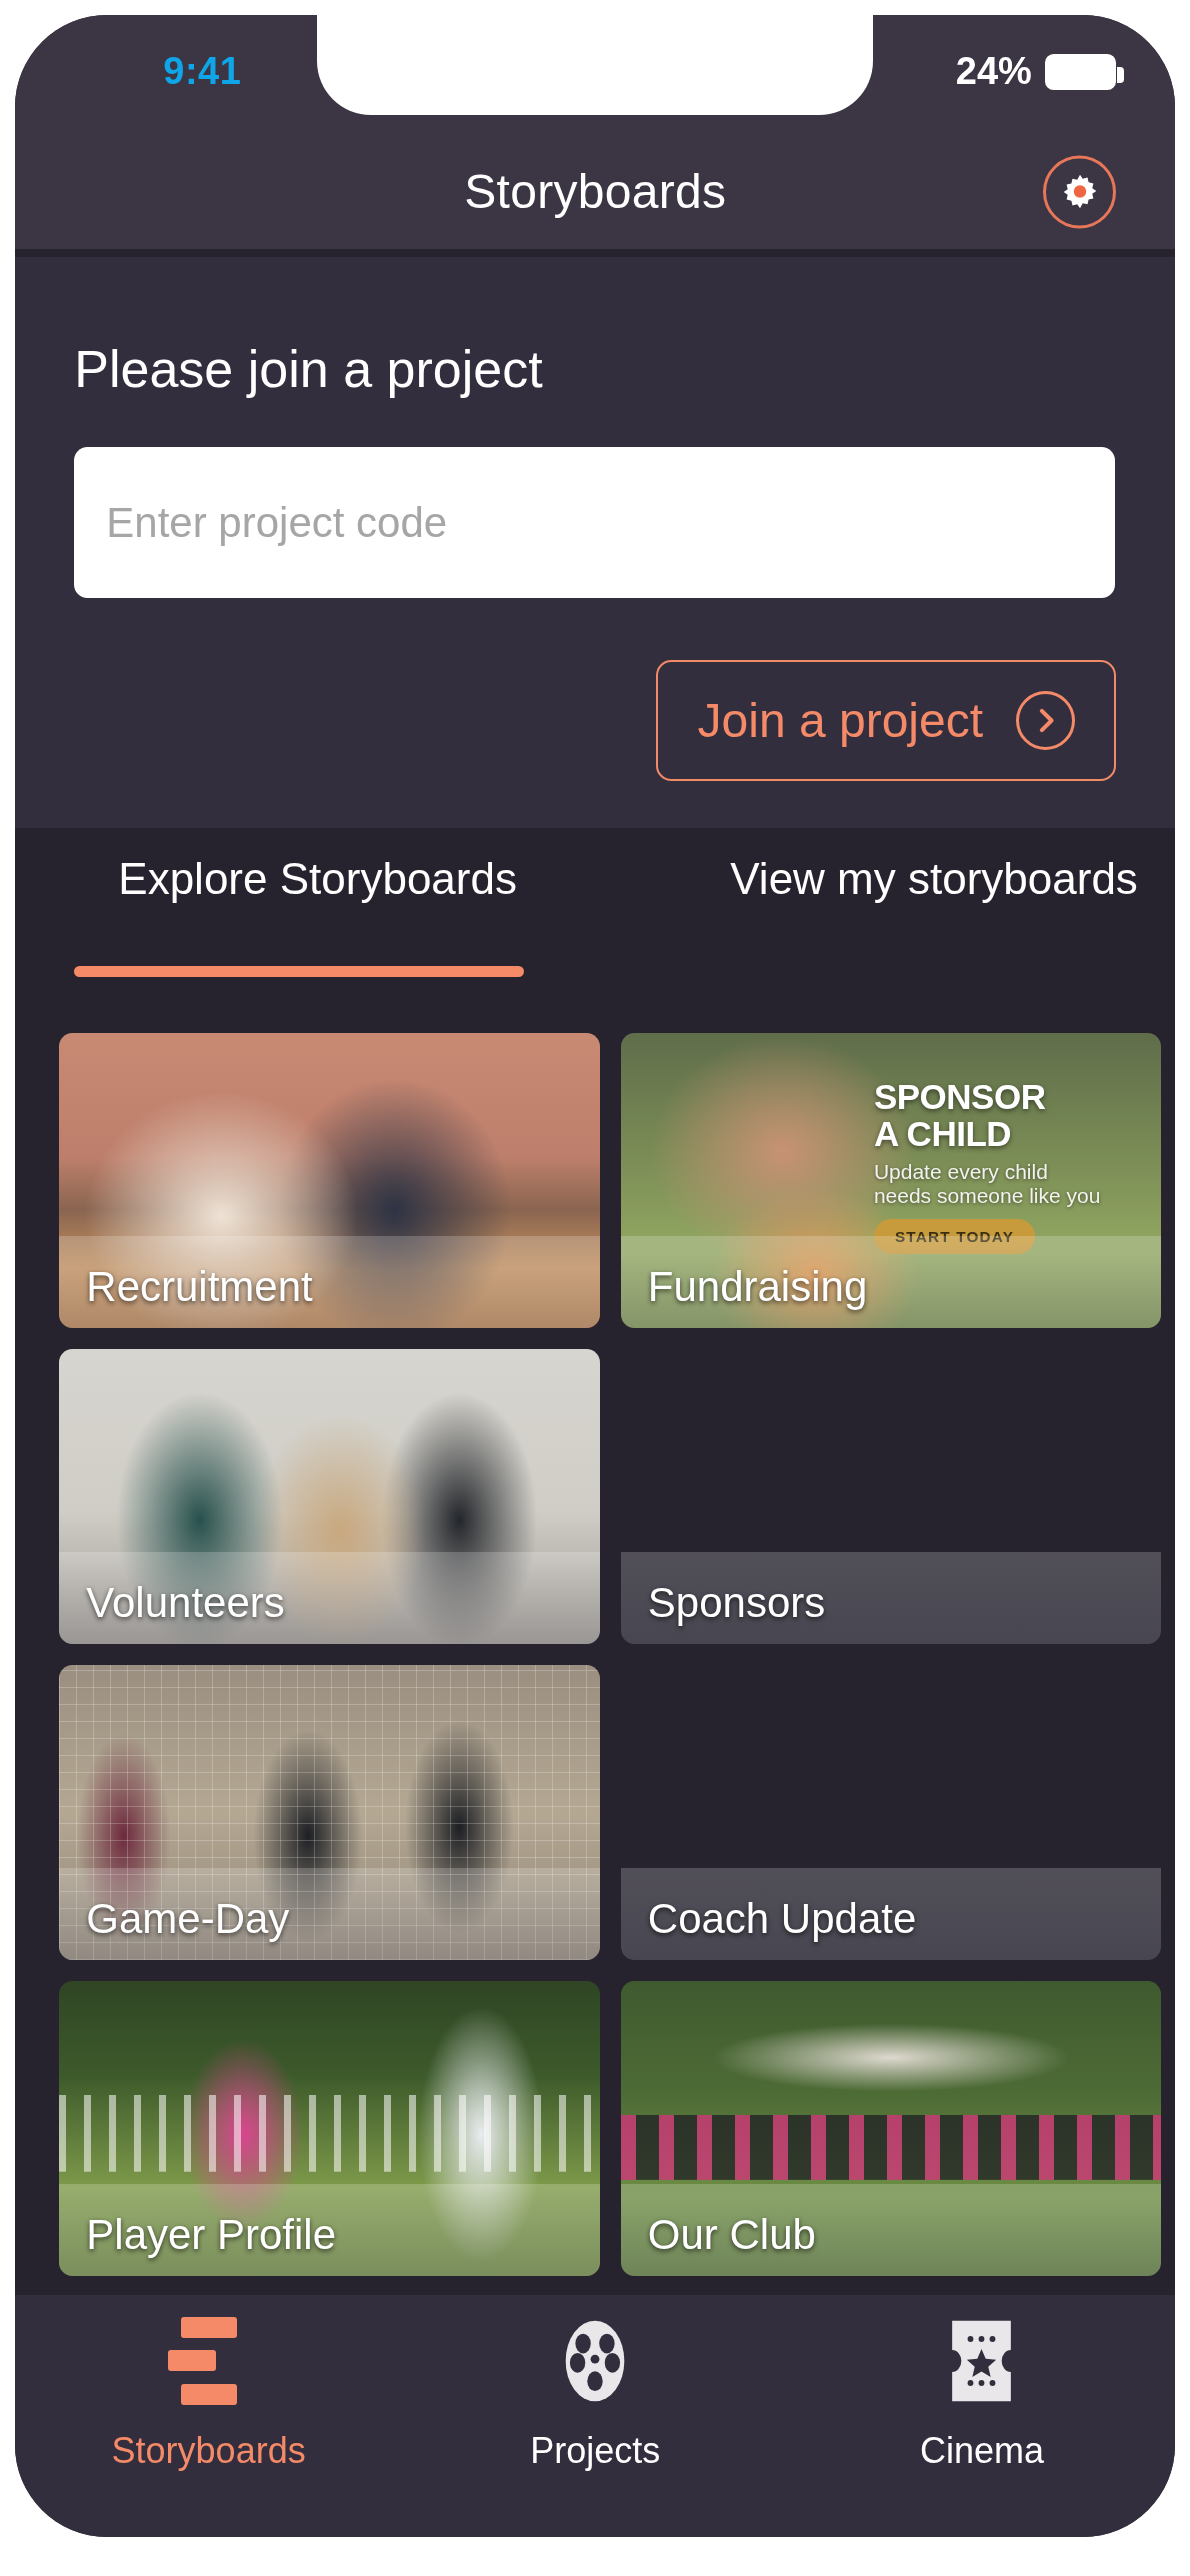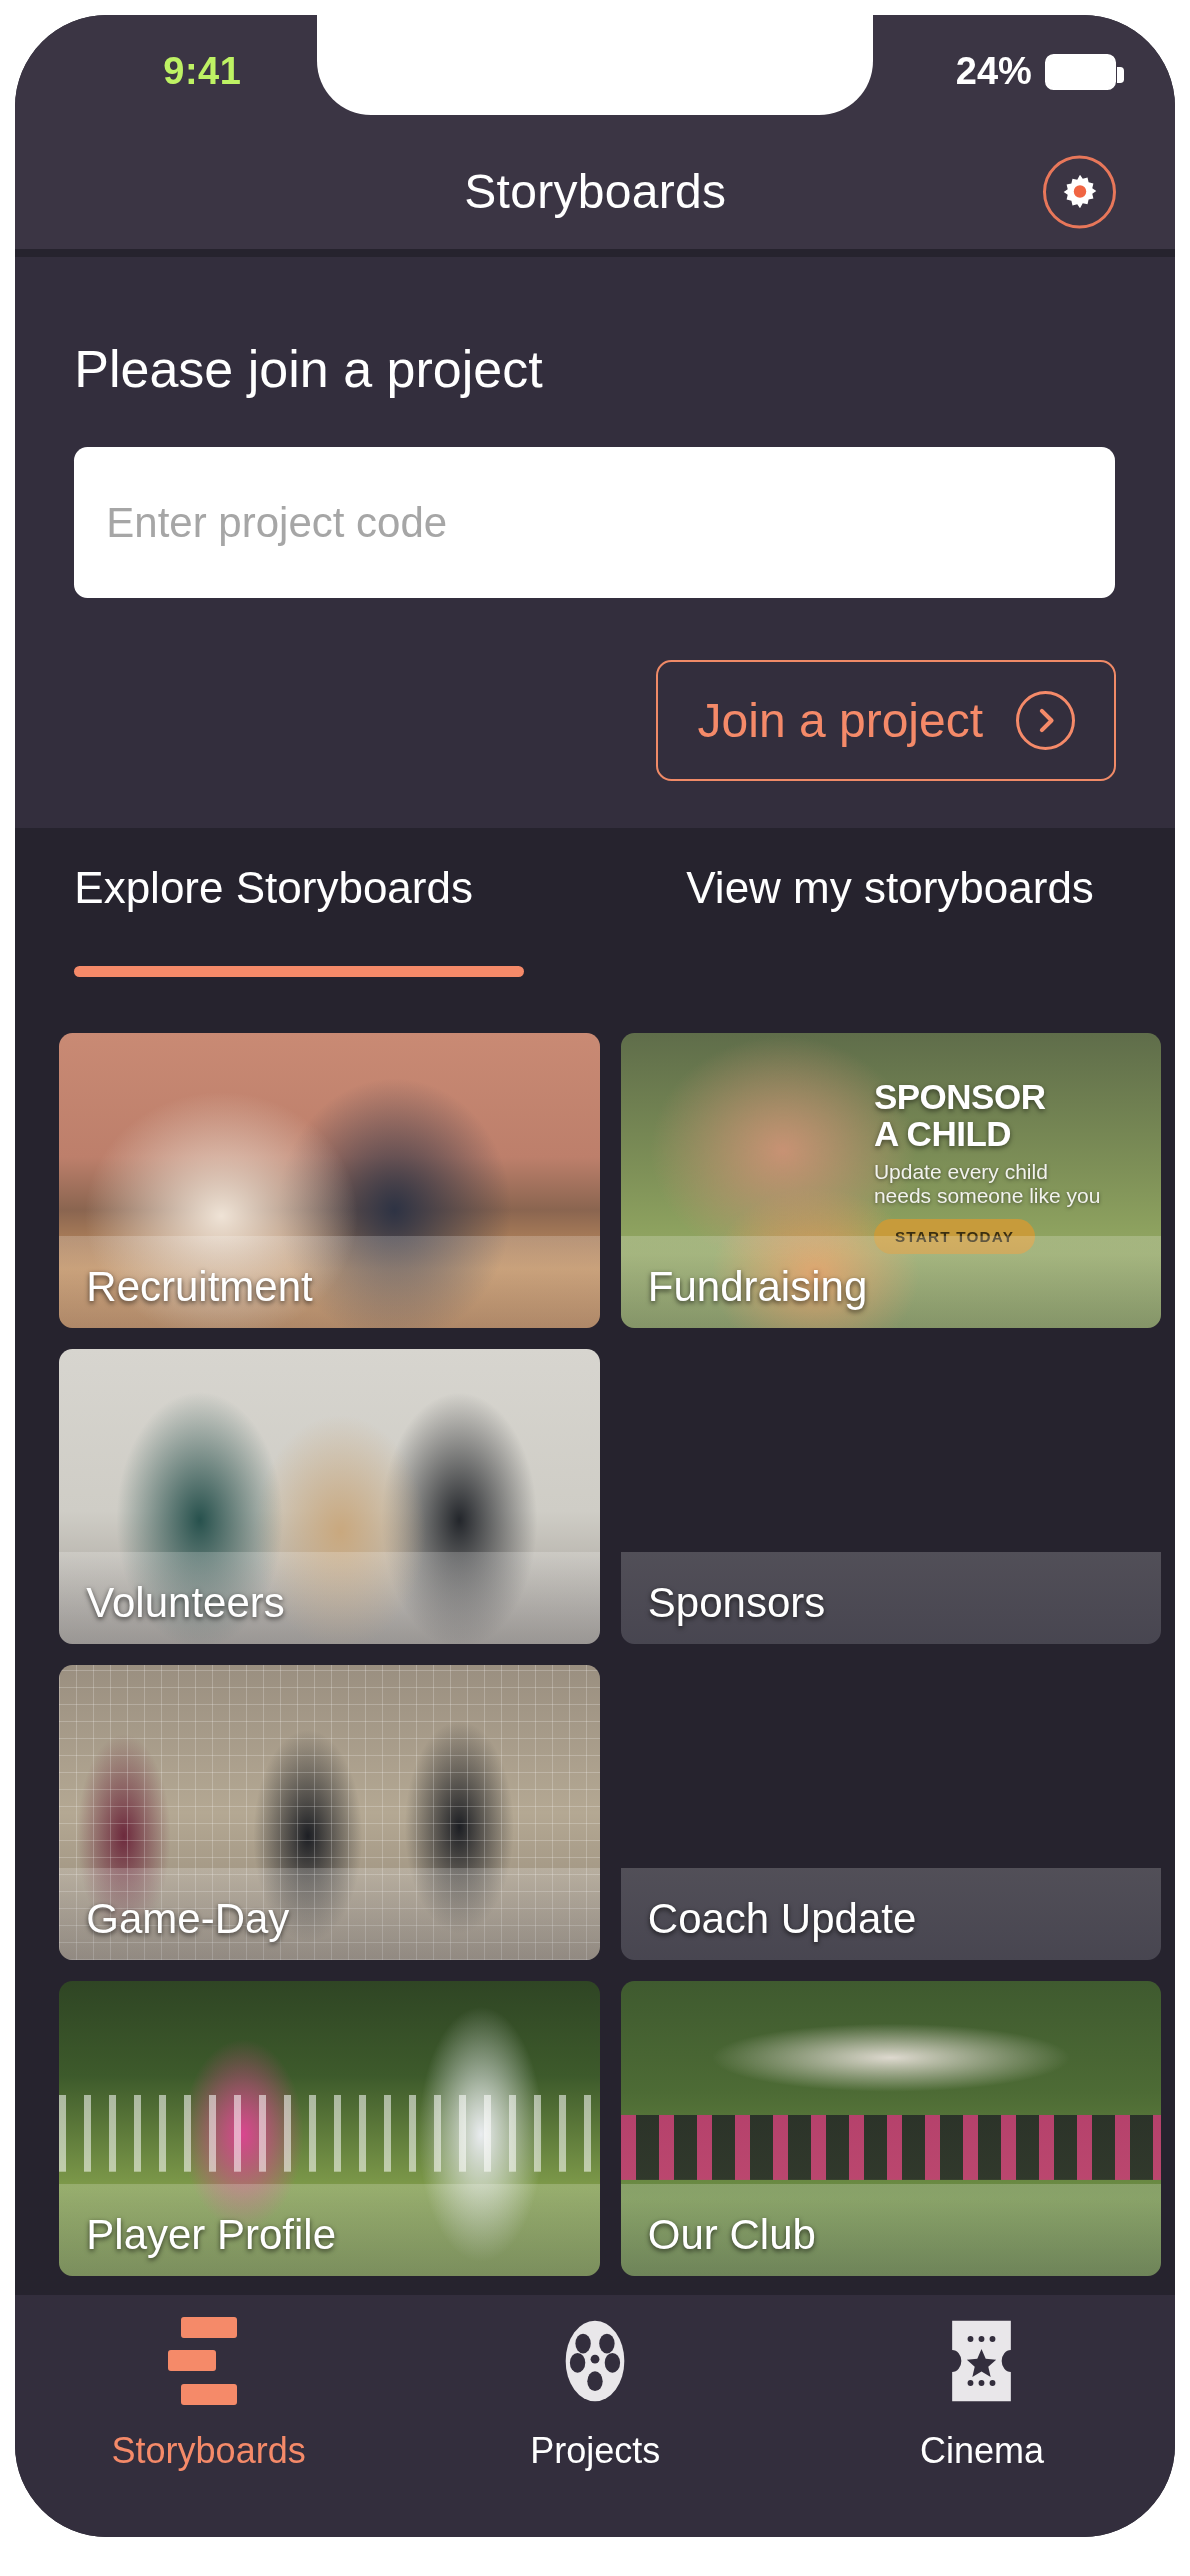--- a/index.html
+++ b/index.html
@@ -35,21 +35,21 @@
     left:50%; top:0;
     transform:translateX(-50%);
     width:556px; height:100px;
     background:#ffffff;
     border-bottom-left-radius:54px;
     border-bottom-right-radius:54px;
     z-index:5;
   }
   .status-time {
     position:absolute; left:148px; top:35px;
-    color:#bef264; font-size:38px; font-weight:bold;
+    color:#0ea5e9; font-size:38px; font-weight:bold;
     letter-spacing:0.5px;
     z-index:6;
   }
   .status-right {
     position:absolute; right:59px; top:35px;
     display:flex; align-items:center; gap:13.4px;
     z-index:6;
   }
   .status-batt-text {
     color:#ffffff; font-size:38px; font-weight:bold;
@@ -146,25 +146,26 @@
   .join-btn-arrow svg { width:29px; height:29px; }
   
   .tabs {
     position:absolute; left:0; top:813px;
     width:100%; height:182px;
     background:#26232e;
     z-index:2;
   }
   .tab {
     position:absolute;
-    top:35px;
+    top:26px;
     font-size:44px;
     color:#ffffff;
     cursor:pointer;
     text-align:right;
+    margin-left:44px;
   }
   .tab-0 { left:59px; }
   .tab-1 { left:671px; }
   .tab-underline {
     position:absolute;
     left:59px; top:138px;
     width:450px; height:10.5px;
     background:#f58a69;
     border-radius:5.8px;
   }

